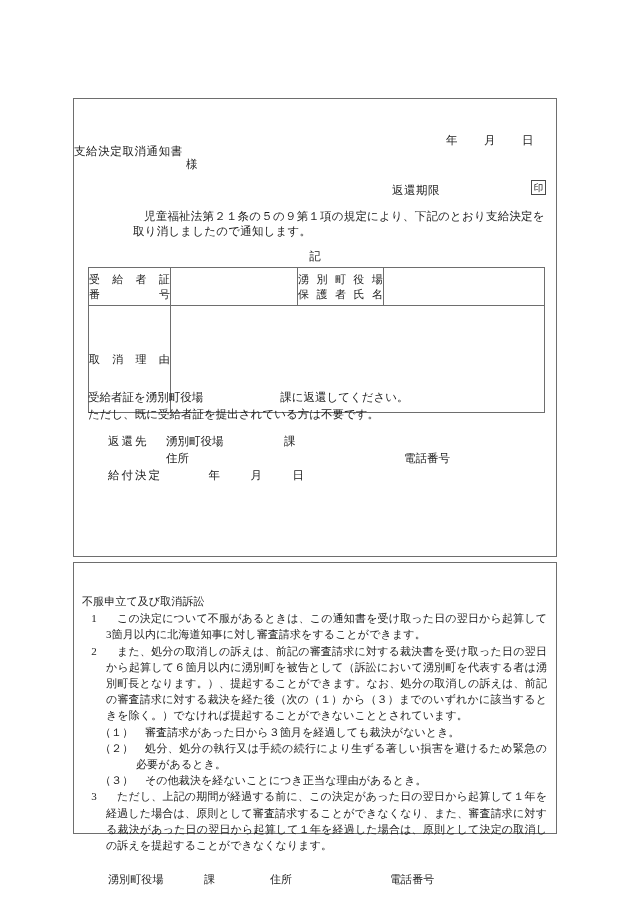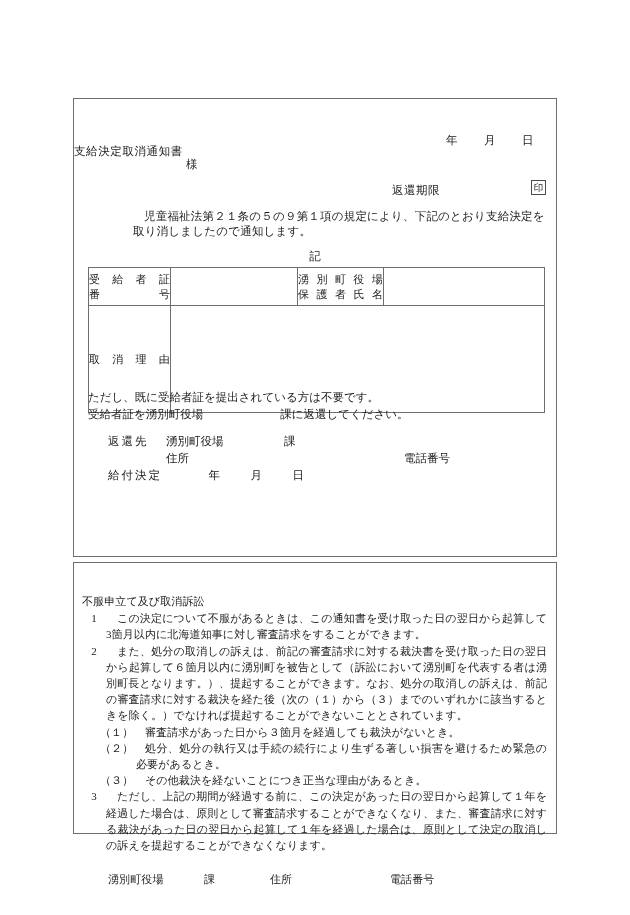--- a/index.html
+++ b/index.html
@@ -321,25 +321,25 @@
         <tr class="row3">
           <td class="reason-lbl">
             <span class="spread">取消理由</span>
           </td>
           <td colspan="3"></td>
         </tr>
       </tbody>
     </table>
 
     <div class="return-block">
-      <div class="l1">ただし、既に受給者証を提出されている方は不要です。</div>
       <div class="l1">
         <span>受給者証を湧別町役場</span>
         <span style="display:inline-block;width:74px;"></span><span>課に返還してください。</span>
       </div>
+      <div class="l1">ただし、既に受給者証を提出されている方は不要です。</div>
 
       <div class="rows">
         <div class="rrow">
           <span class="rcell-label">返還先</span>
           <span class="rcell-a">湧別町役場</span>
           <span class="rcell-b">課</span>
         </div>
         <div class="rrow">
           <span class="rcell-label"></span>
           <span class="rcell-a">住所</span>

